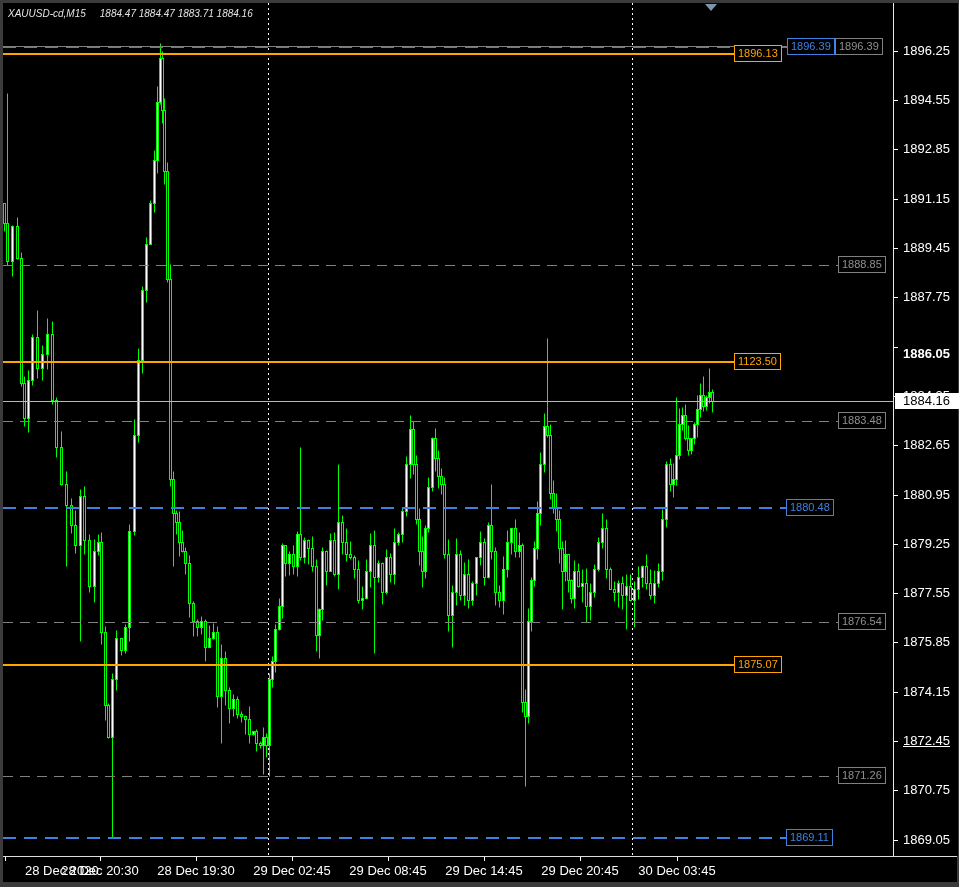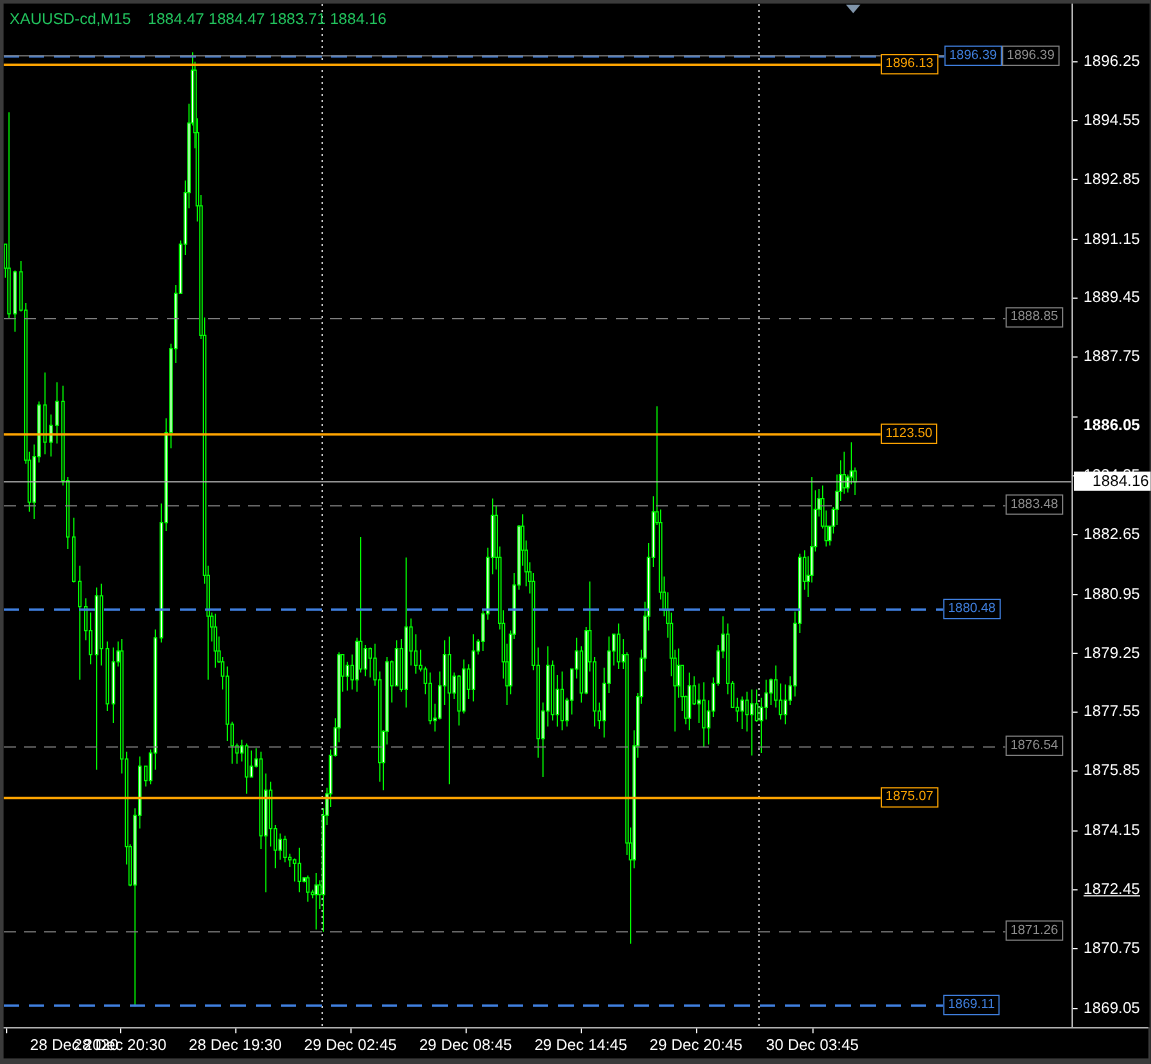--- a/index.html
+++ b/index.html
@@ -12,26 +12,26 @@
   .hline{position:absolute;left:0;z-index:3;}
   .hline.solid.orange{height:2px;background:#FFA500;}
   .hline.solid.gray{height:1px;background:#808080;}
   .hline.dash.blue{height:2px;background:repeating-linear-gradient(90deg,#4080E0 0 13px,transparent 13px 21px);}
   .hline.dash.gray{height:1px;background:repeating-linear-gradient(90deg,#808080 0 10px,transparent 10px 17px);}
   .hlabel{position:absolute;z-index:4;font-size:11px;line-height:13px;padding:1px 3px;background:#000;border:1px solid;}
   .hlabel.orange{color:#FFA500;border-color:#FFA500;}
   .hlabel.blue{color:#4080E0;border-color:#4080E0;}
   .hlabel.gray{color:#909090;border-color:#808080;}
   #cur-line{position:absolute;left:0;height:1px;background:#B8B8B8;z-index:3;width:890px;}
-  #title{position:absolute;left:5px;top:5px;z-index:5;color:#22c55e;font-size:13px;}
+  #title{position:absolute;left:5px;top:5px;z-index:5;color:#e5e5e5;font-size:10px;font-style:italic;}
   #title span{margin-right:14px;}
   #scroll-marker{position:absolute;z-index:5;width:0;height:0;
      border-left:6px solid transparent;border-right:6px solid transparent;border-top:7px solid #8095AB;}
   #price-axis{position:absolute;left:893px;top:3px;width:64px;height:853px;background:#000;
-     border-left:1px solid #E8E8E8;text-align:center;}
+     border-left:1px solid #E8E8E8;}
   .ptick{position:absolute;left:0;width:4px;height:1px;background:#fff;}
   .plabel{position:absolute;left:9px;color:#fff;font-size:13px;line-height:14px;}
   #cur-box{position:absolute;left:1px;width:62px;height:16px;background:#fff;color:#000;
      font-size:13px;line-height:16px;padding-left:8px;z-index:6;}
   #time-axis{position:absolute;left:3px;top:856px;width:954px;height:25px;background:#000;
      border-top:1px solid #DDD;}
   .ttick{position:absolute;top:0;width:1px;height:4px;background:#fff;}
   .tlabel{position:absolute;top:6px;color:#fff;font-size:13px;white-space:nowrap;transform:translateX(-50%);}
   .tlabel.first{transform:none;margin-left:20px;}
 </style>

